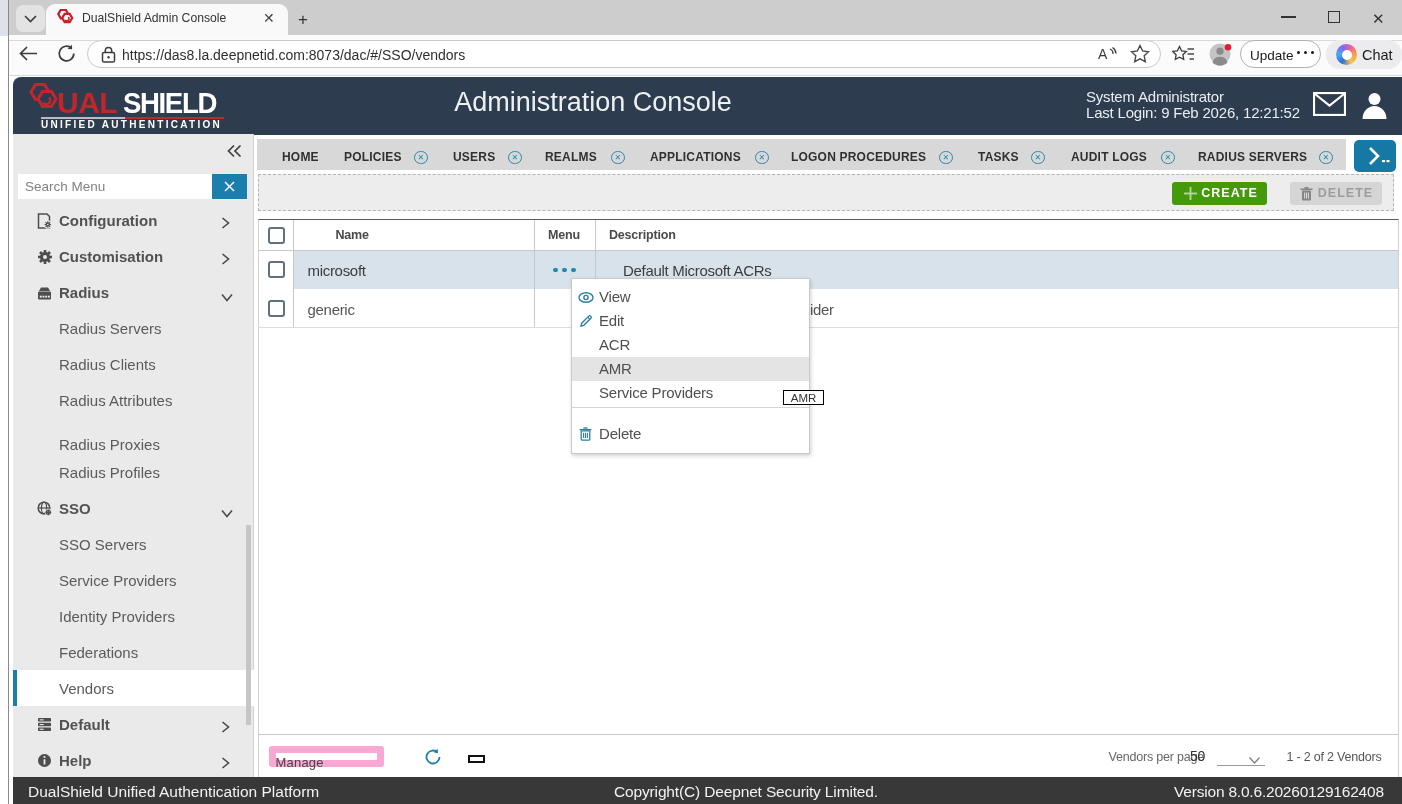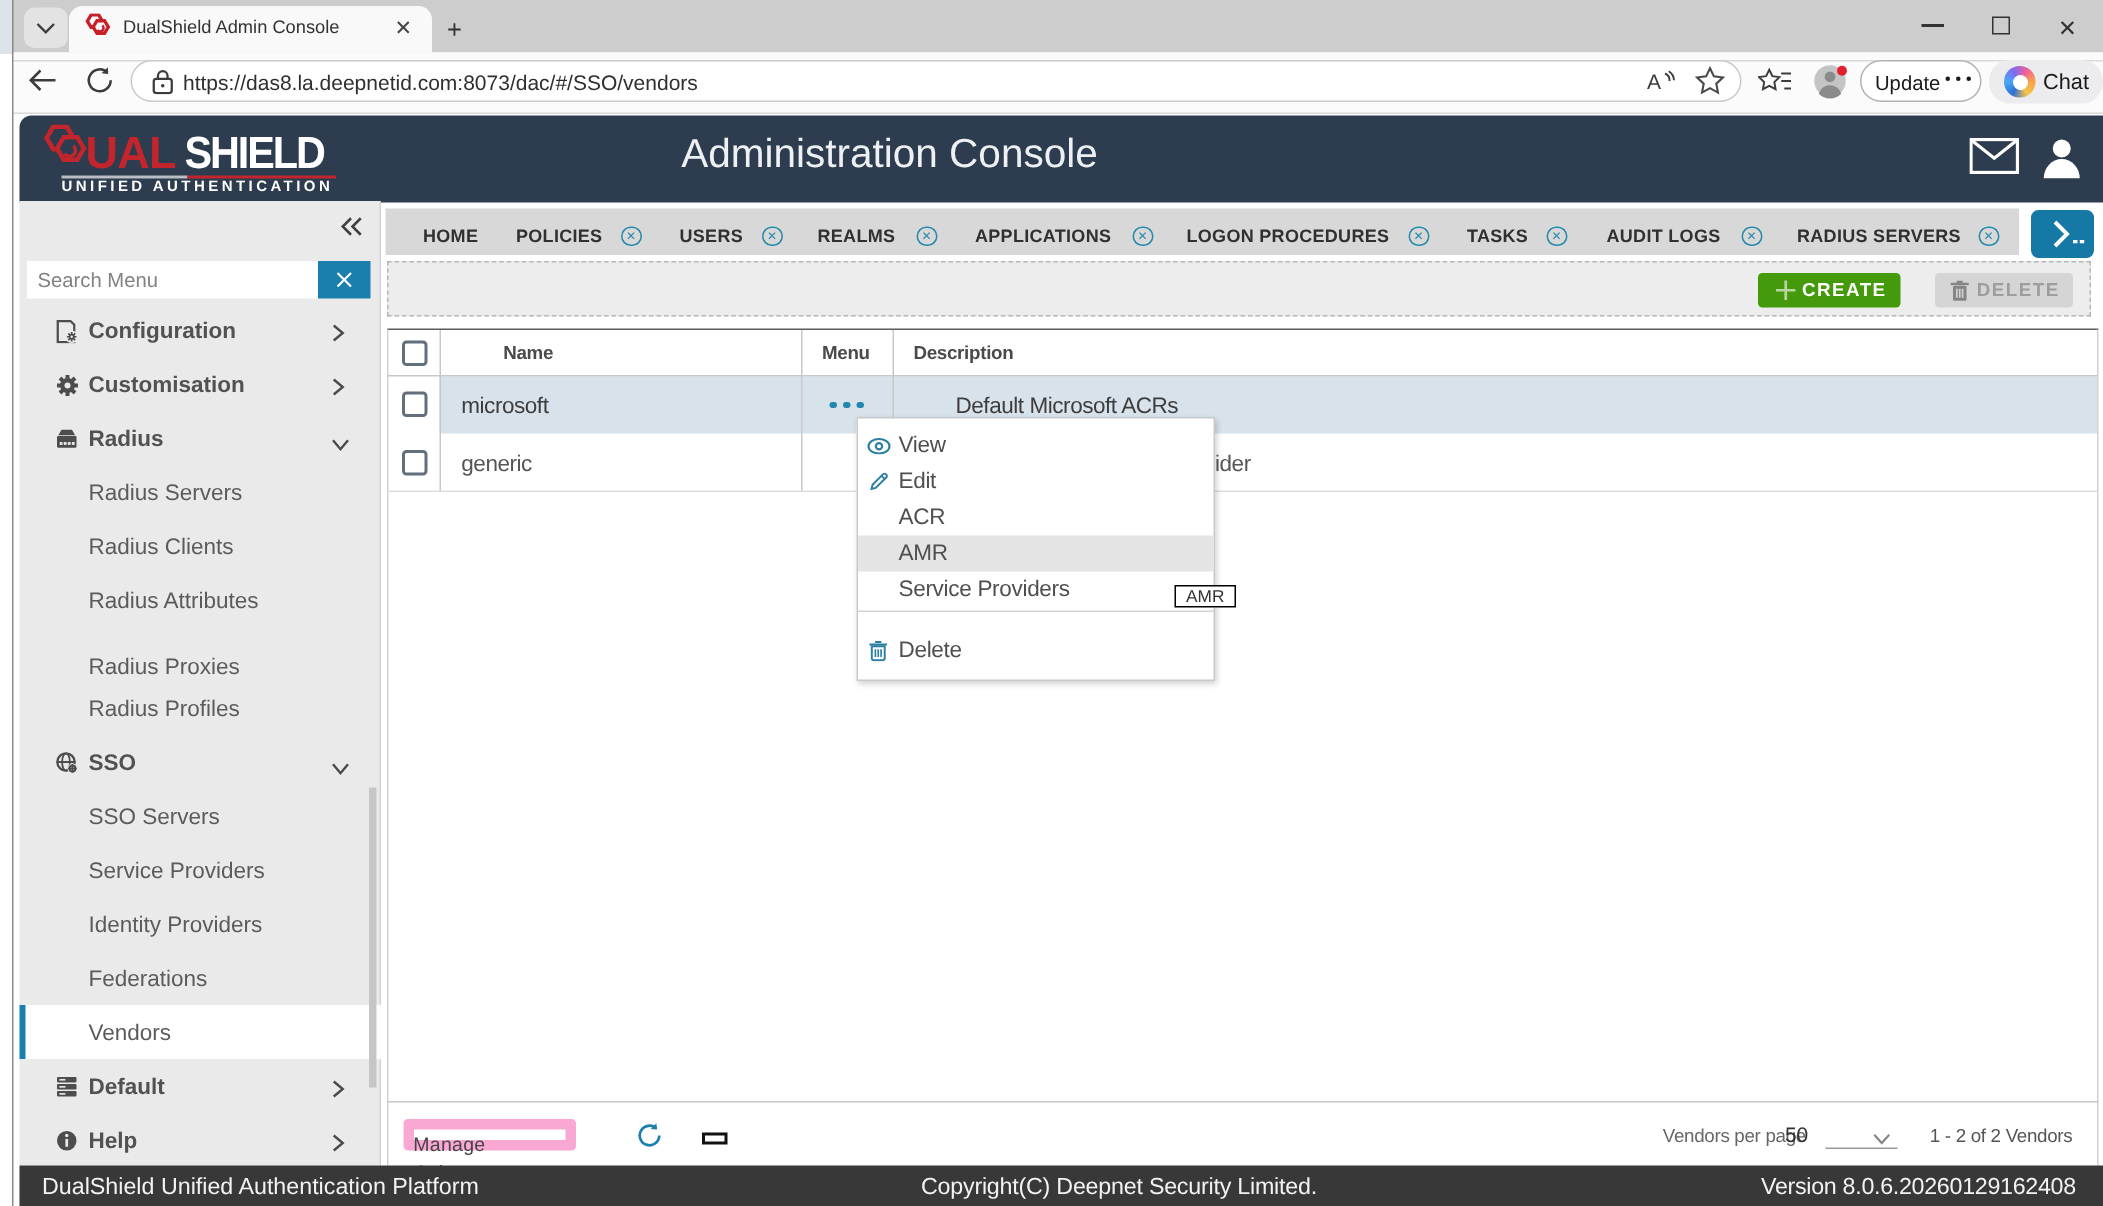--- a/index.html
+++ b/index.html
@@ -159,20 +159,21 @@
   <div class="abs" style="left:1362px; top:47px; font-size:14.5px; color:#1a1a1a;">Chat</div>
   <div class="abs" id="winline"></div>
 
   <div class="abs" id="appheader"></div>
   <div class="abs" id="logo-ual">UAL</div>
   <div class="abs" id="logo-shield">SHIELD</div>
   <div class="abs" id="logo-ul1"></div>
   <div class="abs" id="logo-ul2"></div>
   <div class="abs" id="logo-sub">UNIFIED AUTHENTICATION</div>
   <div class="abs" id="admintitle">Administration Console</div>
+  <div class="abs" id="sysadmin">System Administrator<br>Last Login: 9 Feb 2026, 12:21:52</div>
   <div class="abs" id="logo-emblem" style="left:27px; top:83px;"><svg width="34" height="32" viewBox="0 0 34 32">
         <path d="M8.5 1.5 h9 l4.5 7.5 l-4.5 7.5 h-9 L4 9 z" fill="none" stroke="#c2252c" stroke-width="3"></path>
         <path d="M15.5 8.5 h9 l4.5 7.5 l-4.5 7.5 h-9 L11 16 z" fill="#2d3c4e" stroke="#c2252c" stroke-width="3"></path>
         <path d="M16 19.5 a4 4 0 0 0 7.3 -2.2 a4 4 0 0 0 -1.4 -3" fill="none" stroke="#c2252c" stroke-width="2.4"></path>
       </svg></div>
   <div class="abs" style="left:1313px; top:92px;"><svg width="33" height="24" viewBox="0 0 33 24">
         <rect x="1" y="1" width="31" height="22" fill="none" stroke="#fff" stroke-width="2.2"></rect>
         <path d="M2 2 L16.5 13.5 L31 2" fill="none" stroke="#fff" stroke-width="2.2"></path>
       </svg></div>
   <div class="abs" style="left:1360px; top:90px;"><svg width="29" height="29" viewBox="0 0 29 29">
@@ -356,21 +357,21 @@
   <div class="abs colsep" style="left:292.5px; top:220px; height:107px;"></div>
   <div class="abs colsep" style="left:533.5px; top:220px; height:107px;"></div>
   <div class="abs colsep" style="left:594.5px; top:220px; height:107px;"></div>
   <div class="abs hdrtext" style="left:307.5px; top:228px;margin-left:28px;">Name</div>
   <div class="abs hdrtext" style="left:548px; top:228px;">Menu</div>
   <div class="abs hdrtext" style="left:609px; top:228px;">Description</div>
   <div class="abs cbx" style="top:227px;"></div>
   <div class="abs cbx" style="top:261px;"></div>
   <div class="abs cbx" style="top:299.5px;"></div>
   <div class="abs celltext" style="left:307.5px; top:262px;">microsoft</div>
-  <div class="abs celltext" style="left:637px; top:262px;">Default Microsoft ACRs</div>
+  <div class="abs celltext" style="left:623px; top:262px;">Default Microsoft ACRs</div>
   <div class="abs dot" style="left:553px;"></div>
   <div class="abs dot" style="left:562px;"></div>
   <div class="abs dot" style="left:571px;"></div>
   <div class="abs celltext" style="left:307.5px; top:300.5px; color:#555;">generic</div>
   <div class="abs celltext" style="left:810px; top:300.5px; color:#555;">ider</div>
 
   <div class="abs" id="ctxmenu">
     <div id="amr-hl"></div>
     <div class="mitem" style="top:6.5px;">
         <svg style="position:absolute;left:6px;top:7px;" width="16" height="11" viewBox="0 0 16 11">

